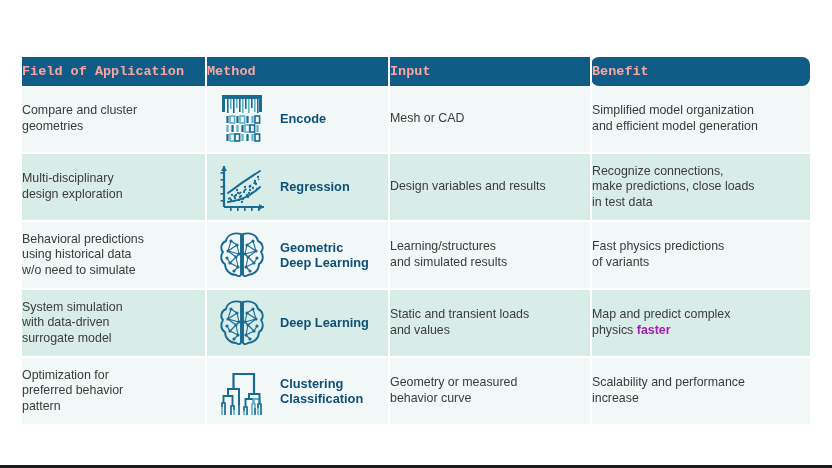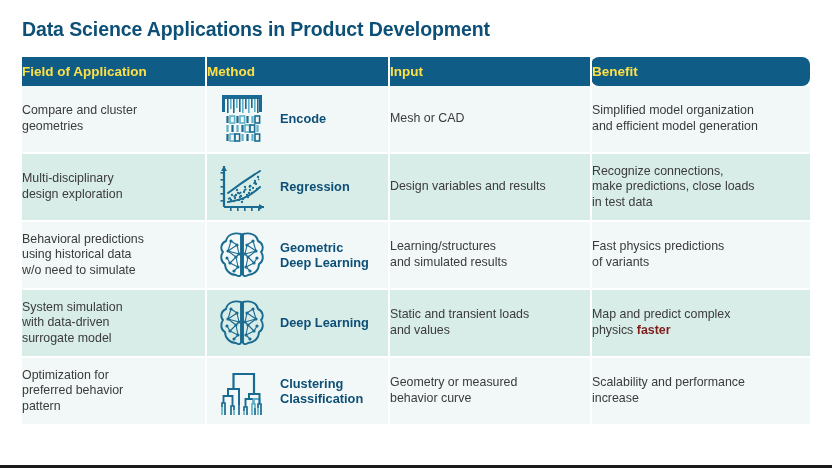--- a/index.html
+++ b/index.html
@@ -49,27 +49,28 @@
     padding: 0;
     margin: 0;
     vertical-align: middle;
     text-align: left;
   }
 
   
   thead tr { background: #0f5c86; }
   thead th {
     height: 29px;
-    color: #fde047;
+    color: #fca5a5;
     font-size: 13.5px;
     font-weight: bold;
     padding-left: 11px;
     border-right: 2px solid #ffffff;
     box-sizing: border-box;
     white-space: nowrap;
+    font-family: Liberation Mono, monospace;
   }
   thead th:last-child { border-right: none; border-radius: 8px; }
 
   
   col.c-field  { width: 184px; }
   col.c-method { width: 183px; }
   col.c-input  { width: 202px; }
   col.c-benefit{ width: 219px; }
 
   tbody tr.row-odd  { background: #f1f8f7; }
@@ -106,28 +107,27 @@
   }
   .method-label {
     font-size: 12.8px;
     font-weight: bold;
     color: #0d4f76;
     line-height: 15.5px;
   }
   .method-label .ln { display: block; }
 
   .cell-text .ln { display: block; }
-  .cell-text b { font-weight: bold; color: #7f1d1d; }
+  .cell-text b { font-weight: bold; color: #a21caf; }
 </style>
 </head>
 <body>
 
 <div class="page">
 
-  <div class="title">Data Science Applications in Product Development</div>
 
   <table class="table">
     <colgroup>
       <col class="c-field">
       <col class="c-method">
       <col class="c-input">
       <col class="c-benefit">
     </colgroup>
     <thead>
       <tr>

